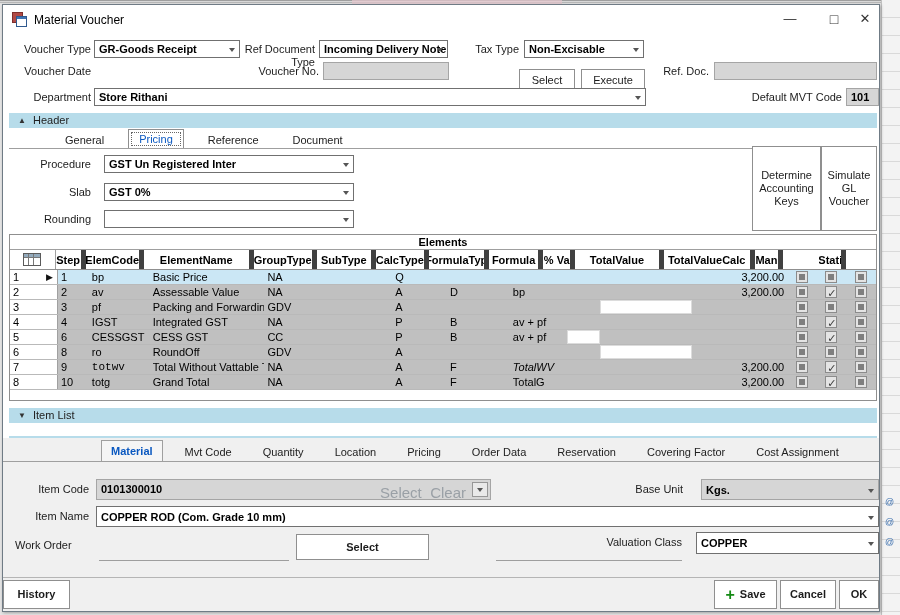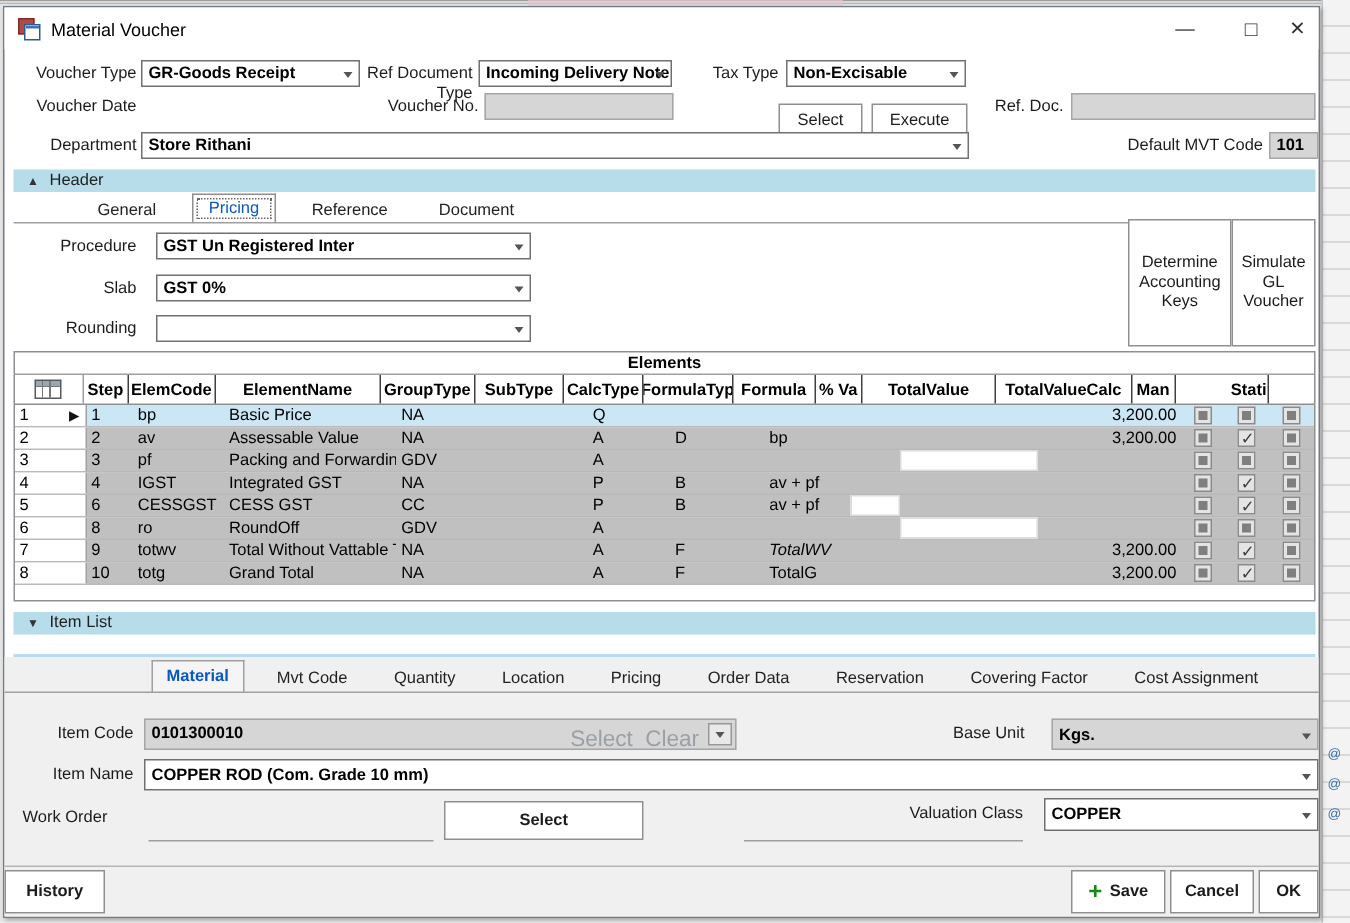--- a/index.html
+++ b/index.html
@@ -53,21 +53,21 @@
     color:#0a58c0;outline:1px dotted #666;outline-offset:-4px;}
   .itabs{left:98px;top:436px;height:21px;}
   .itabs .tab{padding:4px 9px;margin-right:13px;color:#222;}
   .itabs .tab.active{border:1px solid #9f9f9f;border-bottom:1px solid #f0f0f0;background:#f5f5f5;
     color:#0a58c0;font-weight:700;}
   
   .etable{position:absolute;left:6px;top:229px;width:868px;height:167px;border:1px solid #8f8f8f;
     background:#fff;box-sizing:border-box;font-size:11px;overflow:hidden;}
   .tcaption{height:14px;line-height:14px;text-align:center;font-weight:700;border-bottom:1px solid #9f9f9f;}
   .thead{display:flex;height:19px;border-bottom:1px solid #8f8f8f;font-weight:700;}
-  .thead .hc{border-right:1px solid #404040;display:flex;align-items:center;justify-content:center;
+  .thead .hc{border-right:5px solid #404040;display:flex;align-items:center;justify-content:center;
     overflow:hidden;box-sizing:border-box;white-space:nowrap;}
   .corner{width:48px;box-sizing:border-box;border-right:1px solid #a0a0a0;display:flex;
     align-items:center;justify-content:center;}
   .grid-icon{width:16px;height:11px;border:1px solid #5a5a5a;background-color:#fff;
     background-image:linear-gradient(to right,transparent 0 4px,#777 4px 5px,transparent 5px 9px,#777 9px 10px,transparent 10px),
     linear-gradient(to bottom,#93aabc 0 3px,#777 3px 4px,transparent 4px);}
   .trow{display:flex;height:15px;background:#c0c0c0;border-bottom:1px solid #b9b9b9;box-sizing:border-box;}
   .trow.sel{background:#cbe7f5;}
   .trow .rh{width:48px;background:#fff;border-right:1px solid #a0a0a0;box-sizing:border-box;
     line-height:14px;padding-left:3px;position:relative;}
@@ -316,21 +316,21 @@
           <div class="c chk" style="width: 28px;">
             <span class="cb unchecked"></span>
           </div>
           <div class="c chk" style="width: 31px;">
             <span class="cb unchecked"></span>
           </div>
         </div>
         <div class="trow">
           <div class="rh">7</div>
           <div class="c" style="width: 31px;">9</div>
-          <div class="c" style="width: 61px;">totwv</div>
+          <div class="c" style="width: 61px; font-family: Liberation Mono, monospace;">totwv</div>
           <div class="c" style="width: 115px;">Total Without Vattable Ta</div>
           <div class="c" style="width: 66px;">NA</div>
           <div class="c" style="width: 62px;"></div>
           <div class="c" style="width: 55px;">A</div>
           <div class="c" style="width: 63px;">F</div>
           <div class="c" style="width: 57px; font-style: italic;">TotalWV</div>
           <div class="c" style="width: 33px;"></div>
           <div class="c" style="width: 93px;"></div>
           <div class="c num" style="width: 95px;">3,200.00</div>
           <div class="c chk" style="width: 30px;">

